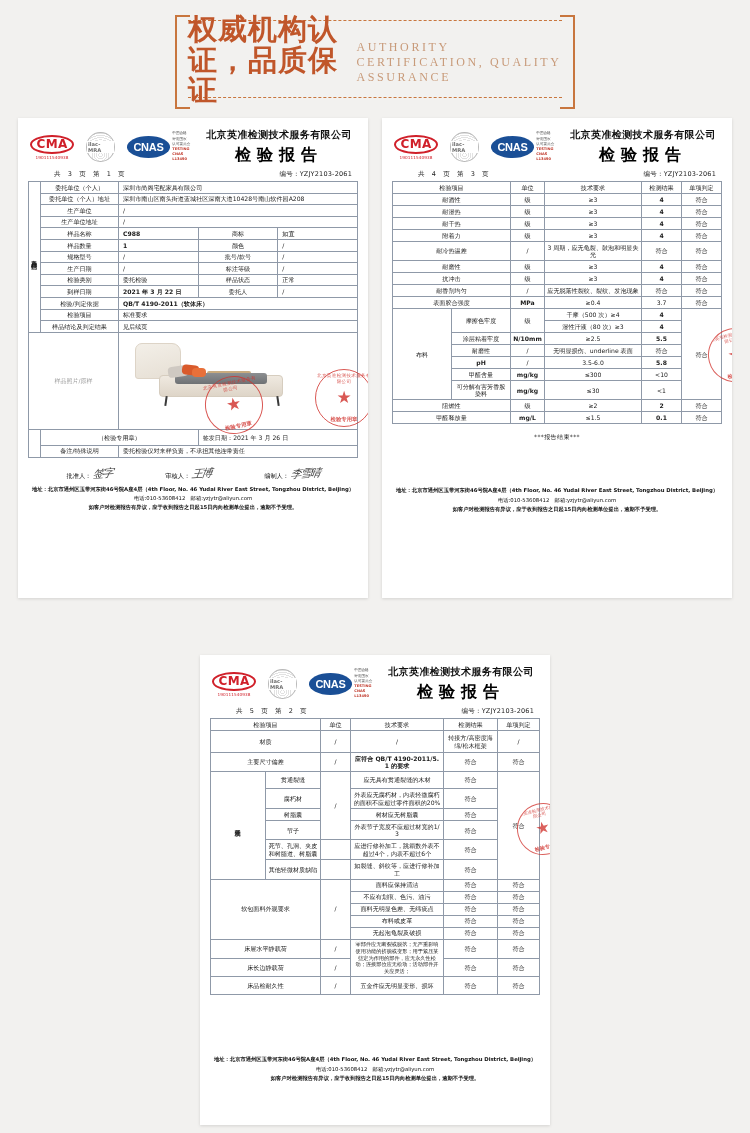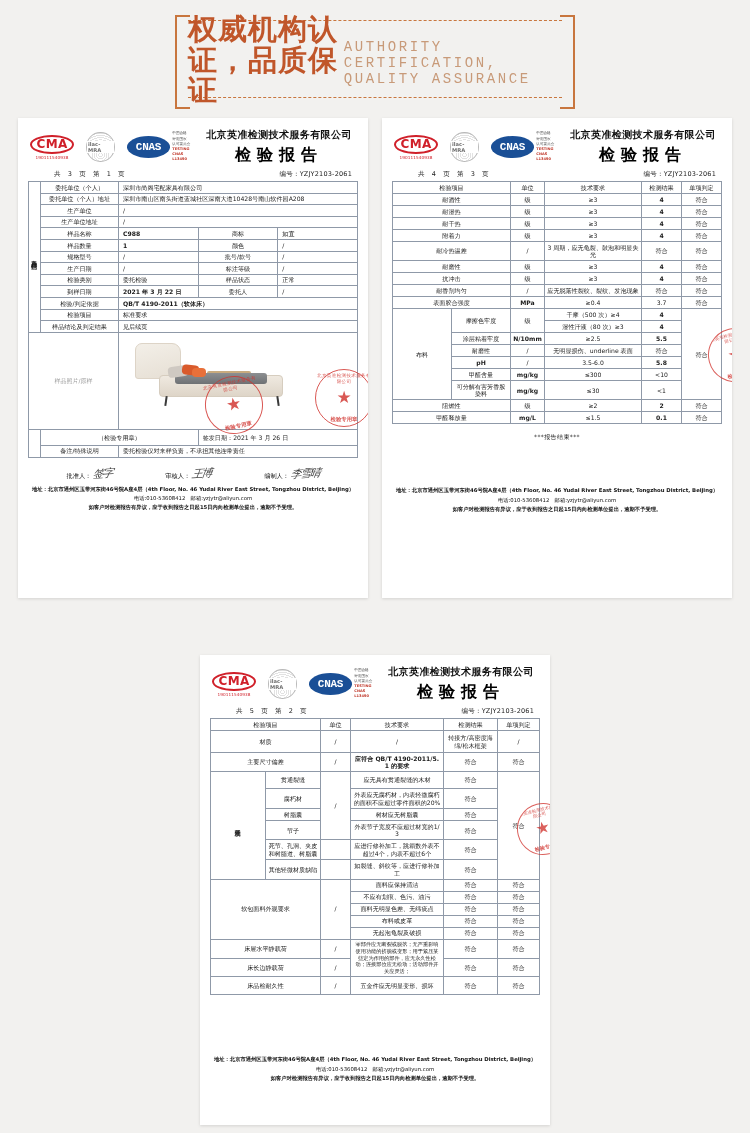--- a/index.html
+++ b/index.html
@@ -44,25 +44,25 @@
   .banner-cn {
     font-family: "DejaVu Sans", sans-serif;
     font-size: 29px;
     font-weight: bold;
     color: #c0562a;
     letter-spacing: 1px;
     line-height: 1.05;
     margin-top: 2px;
   }
   .banner-en {
-    font-size: 14px;
+    font-size: 12px;
     color: #c89a79;
     letter-spacing: 2.6px;
     margin-top: 7px;
-    font-family: Liberation Mono, monospace;
+    font-family: Liberation Serif, serif;
   }
 
   
   .sheet {
     position: absolute;
     background: #ffffff;
     box-shadow: 0 1px 3px rgba(0,0,0,0.13);
     padding: 9px 10px 6px 10px;
     overflow: hidden;
   }
@@ -107,21 +107,21 @@
     font-family: "DejaVu Sans", sans-serif;
     font-size: 5.2px; font-weight: bold; color: #6d6d6d;
     background: #fff; padding: 0 1px;
   }
   .logo-cnas { display: flex; align-items: center; gap: 2px; }
   .cnas-mark {
     width: 46px; height: 22px;
     background: #1a4f96;
     border-radius: 50%;
     color: #fff;
-    font-family: Liberation Mono, monospace;
+    font-family: Liberation Sans, sans-serif;
     font-weight: bold; font-size: 11px;
     display: flex; align-items: center; justify-content: center;
     letter-spacing: -0.3px;
   }
   .cnas-txt {
     font-size: 3.6px; line-height: 1.45; color: #444;
     font-family: "DejaVu Sans", sans-serif;
   }
   .cnas-txt b { color: #c0392b; }
 

